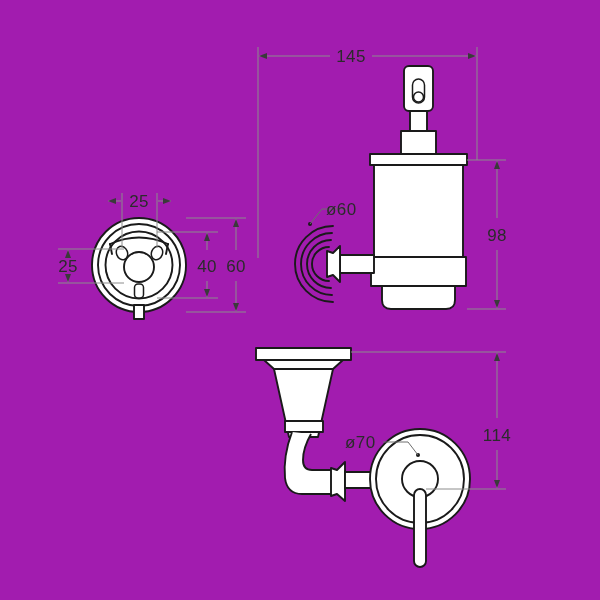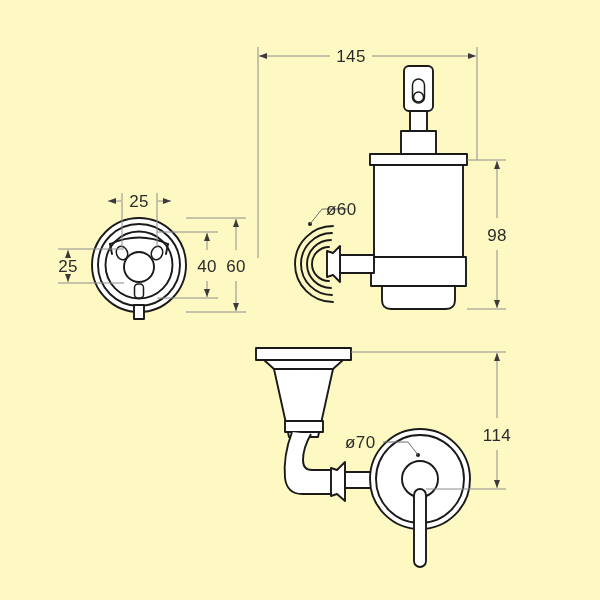--- a/index.html
+++ b/index.html
@@ -10,21 +10,21 @@
   body {
     width: 600px;
     height: 600px;
     font-family: "Liberation Sans", sans-serif;
     overflow: hidden;
   }
   #drawing-root {
     position: relative;
     width: 600px;
     height: 600px;
-    background: #fef9c3;
+    background: #a21caf;
   }
   svg#tech-drawing {
     display: block;
     width: 600px;
     height: 600px;
   }
   .part-line {
     fill: none;
     stroke: #1a1a1a;
     stroke-width: 1.9;

